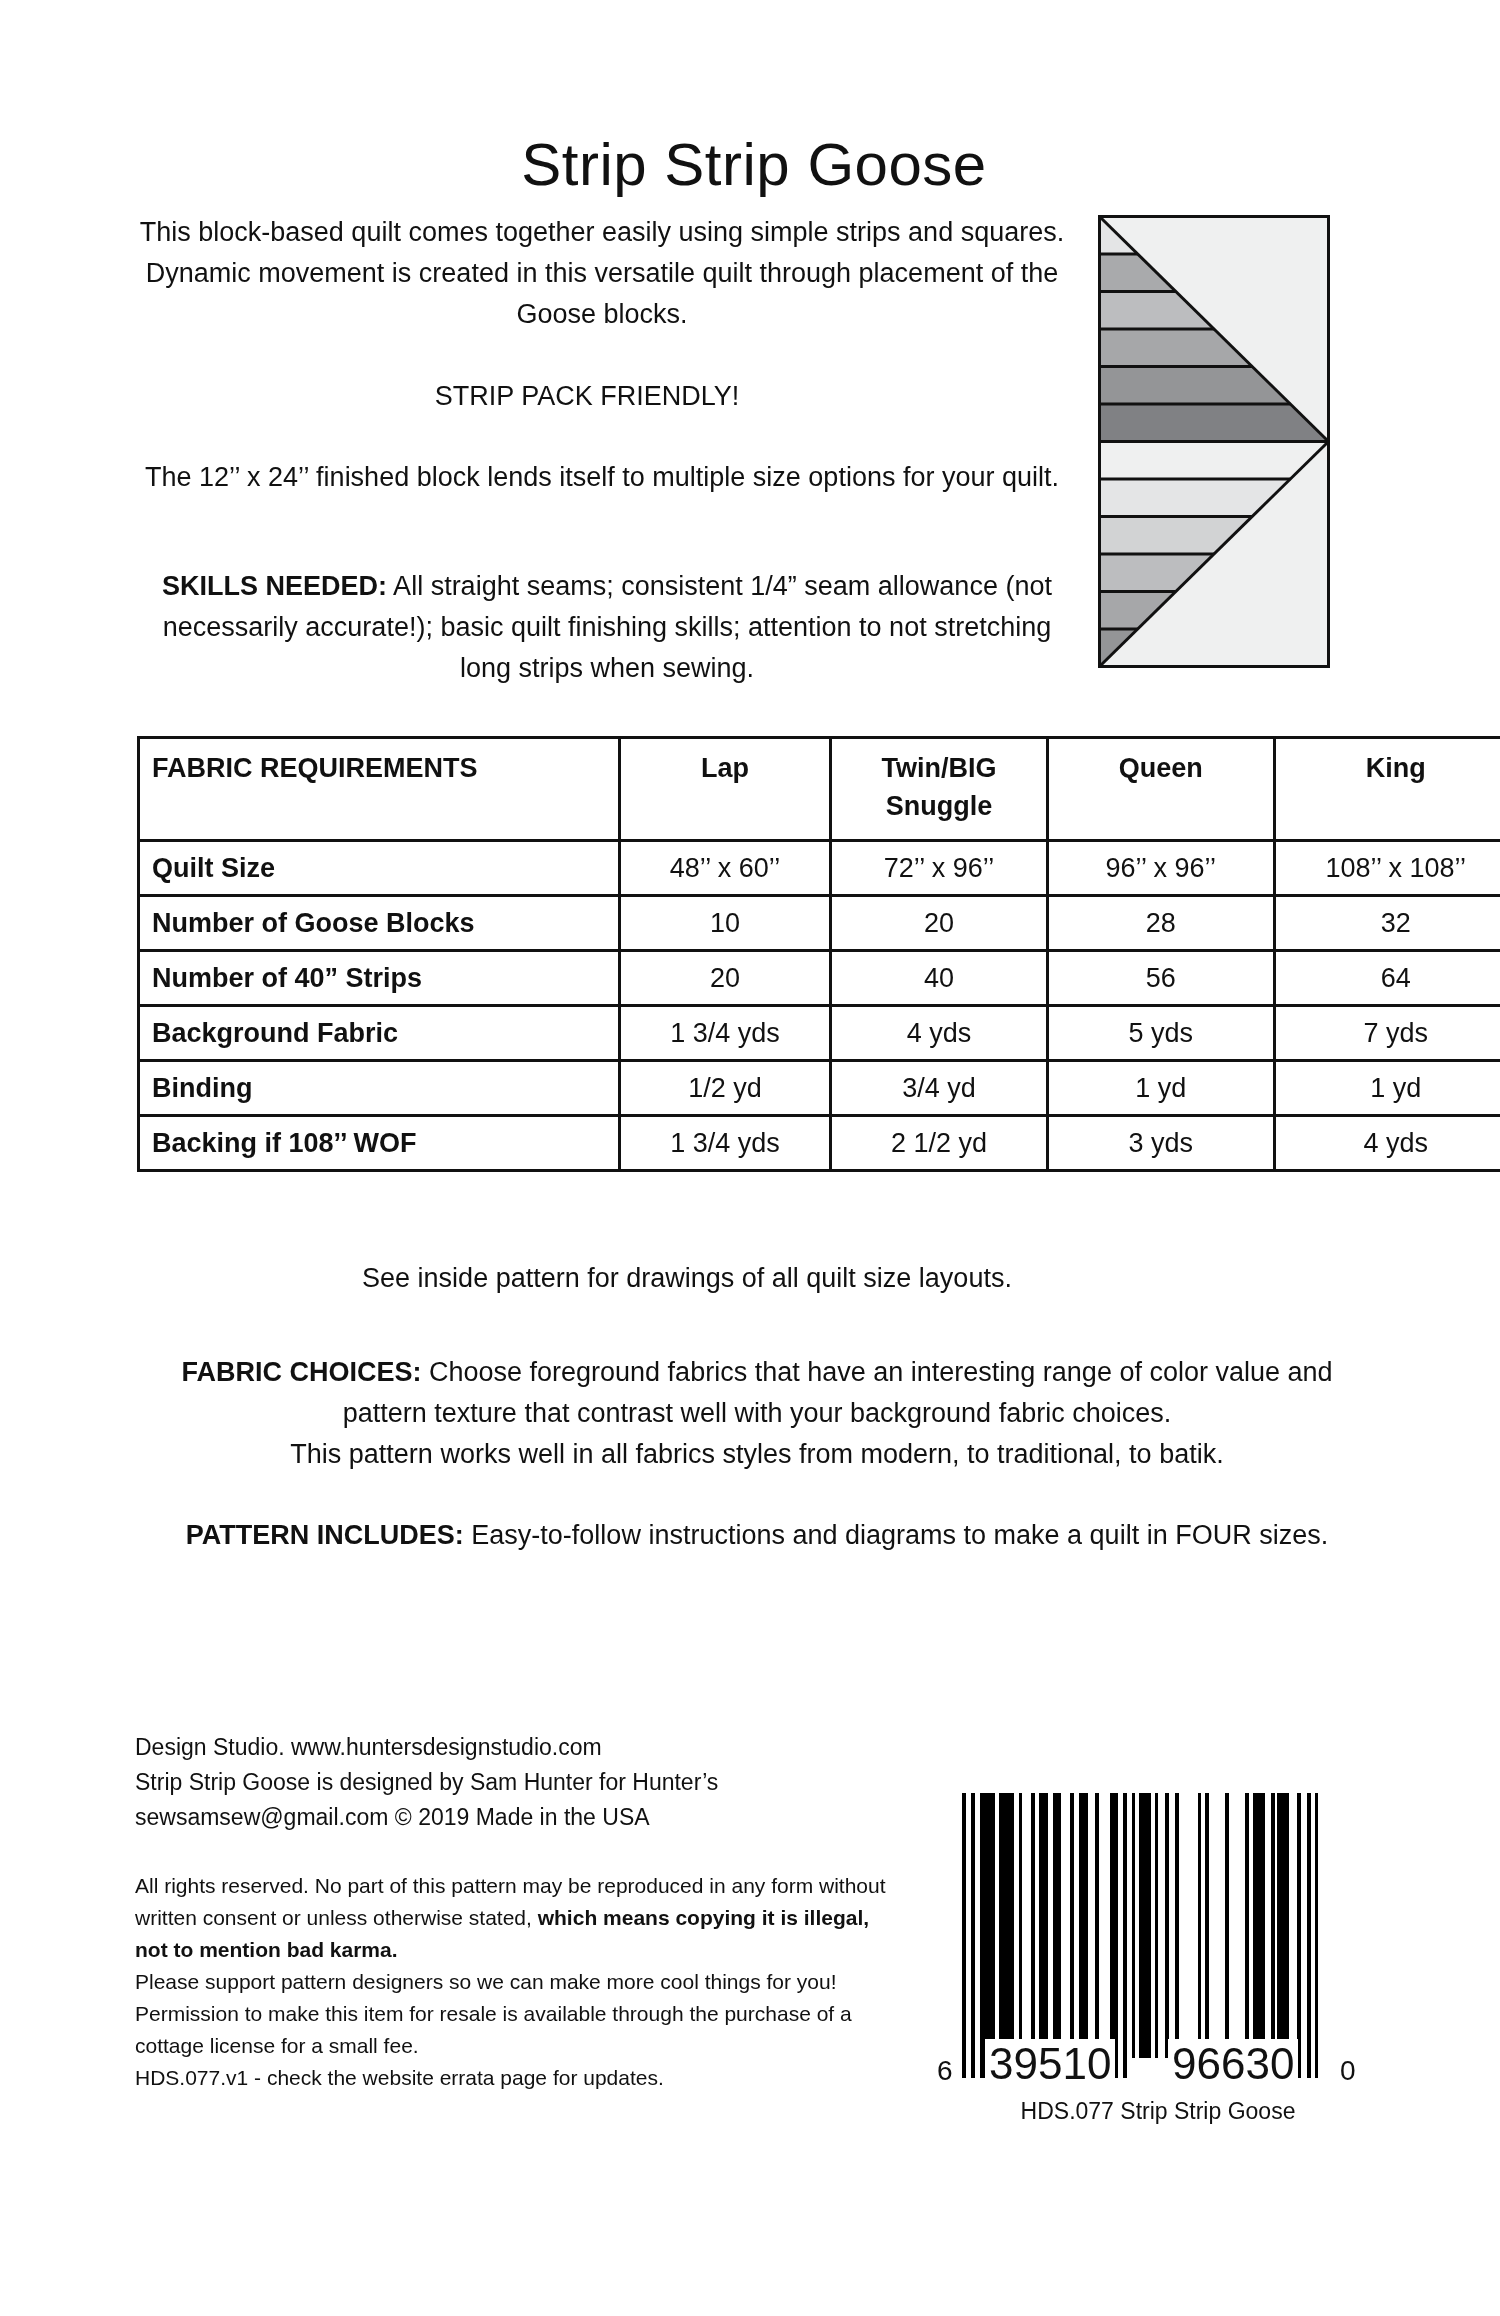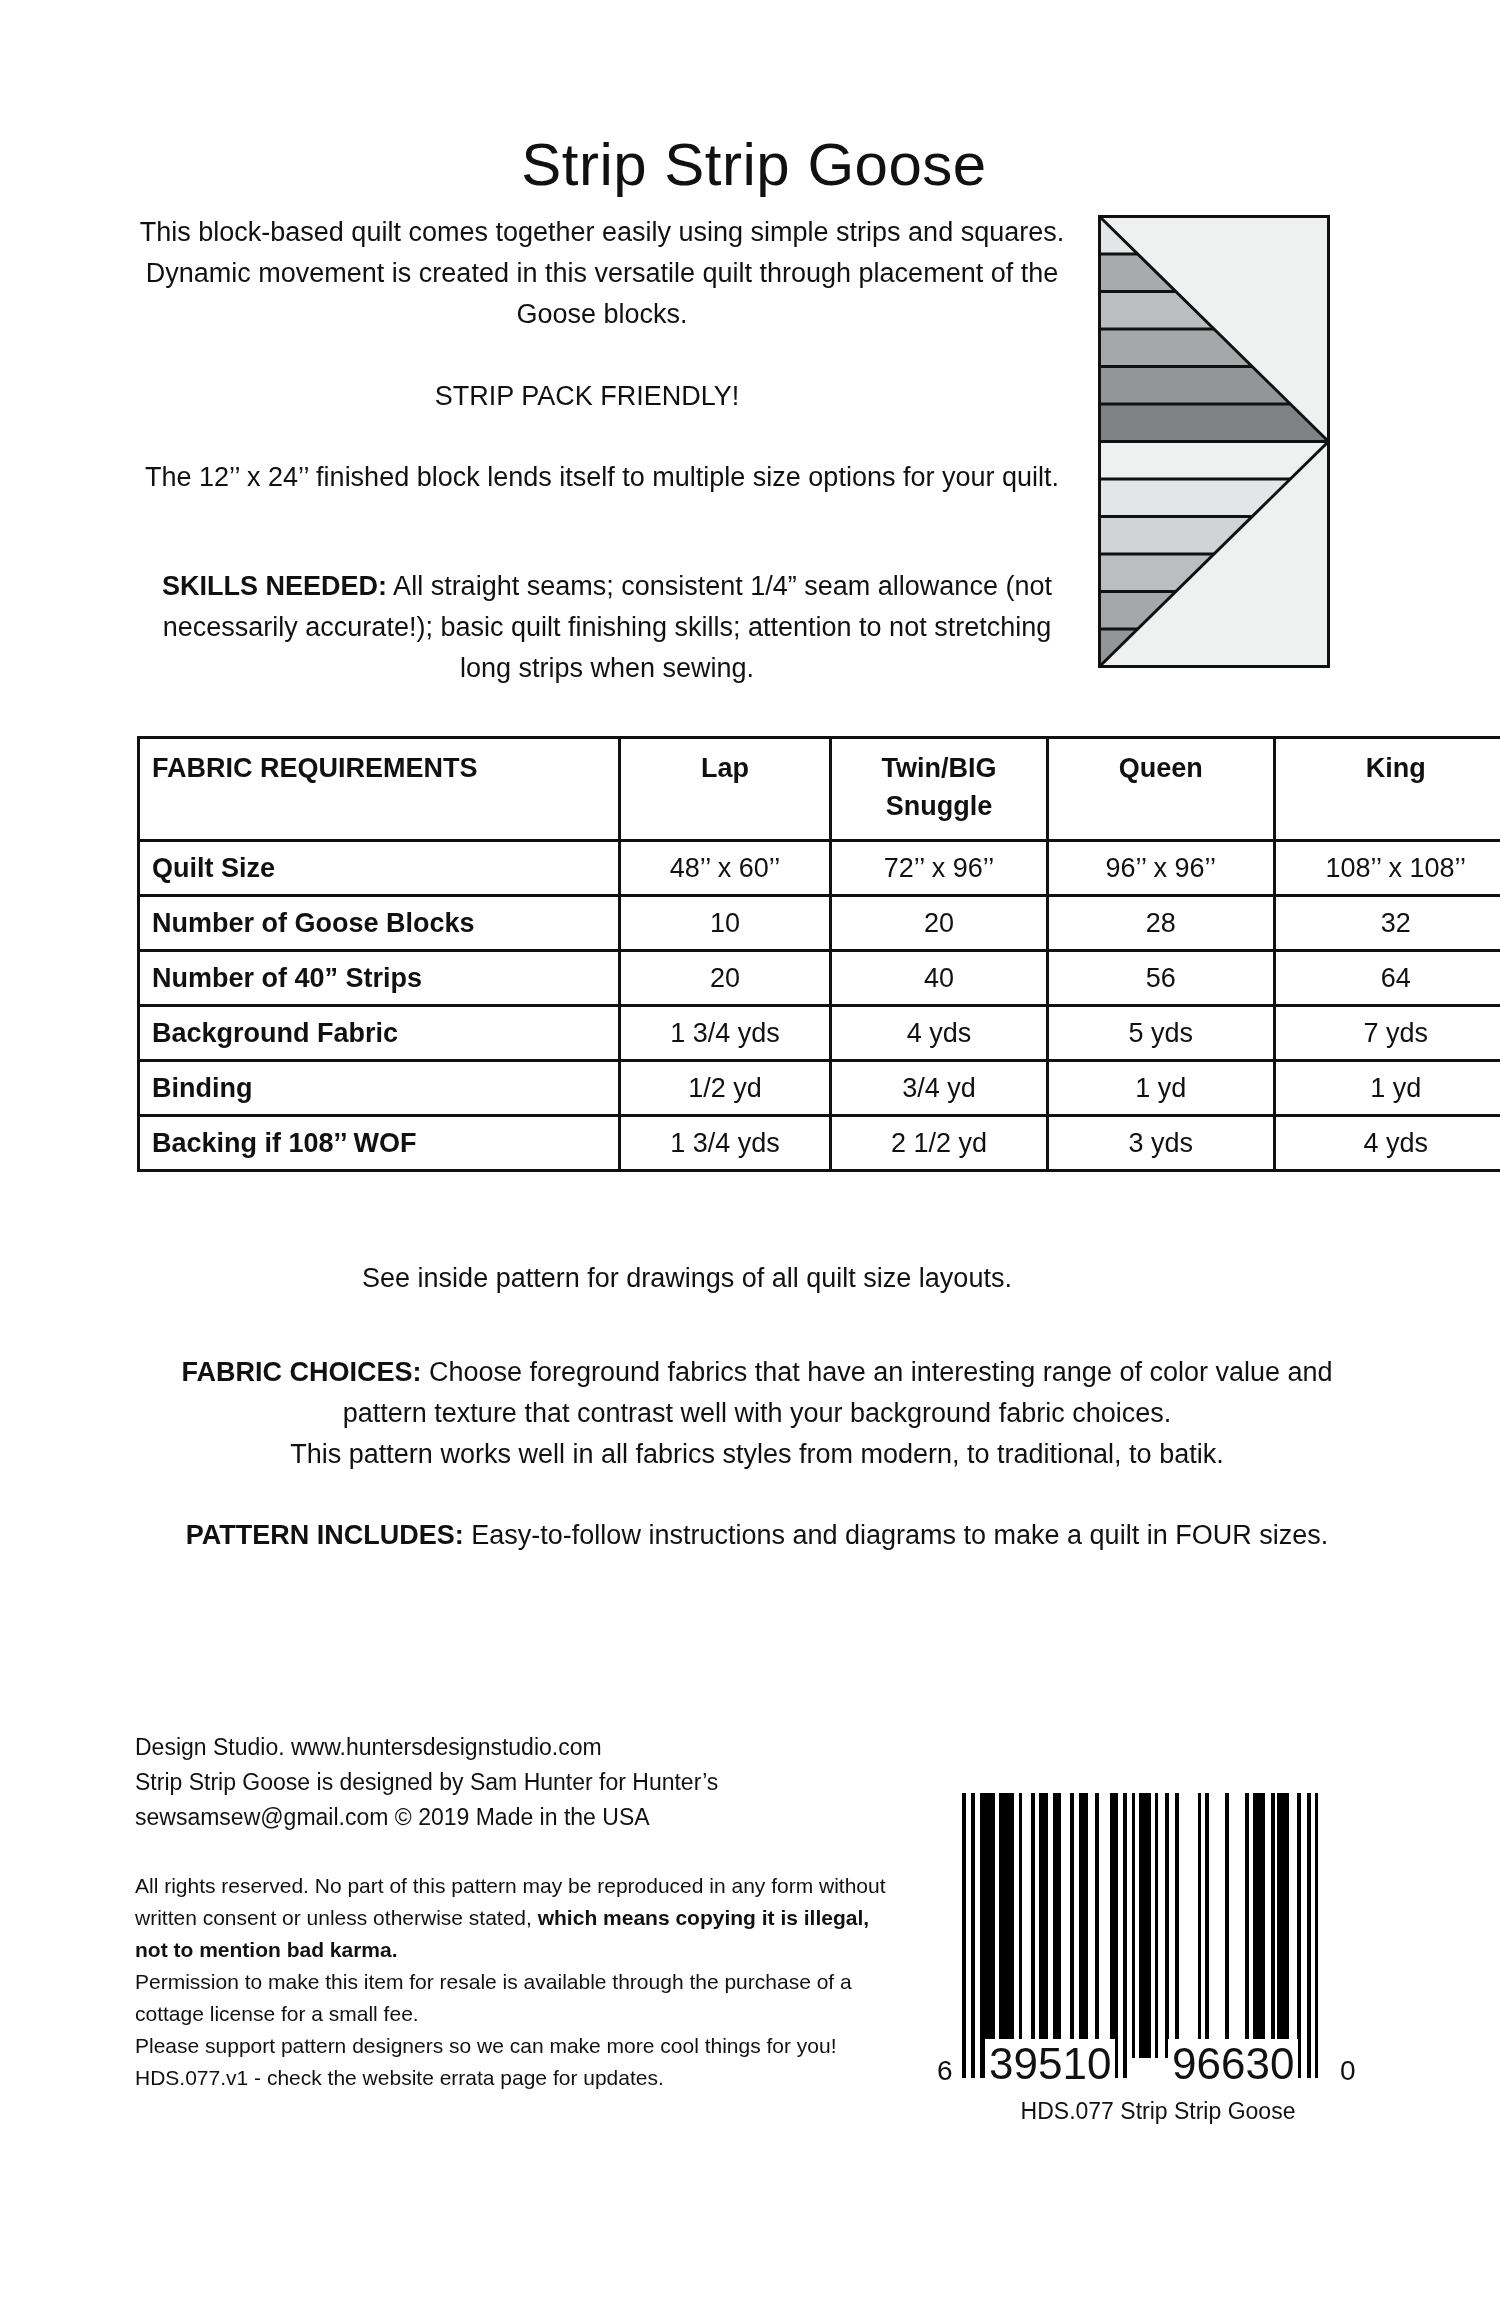--- a/index.html
+++ b/index.html
@@ -165,22 +165,22 @@
 <p class="abs p includes"><b>PATTERN INCLUDES:</b><span> Easy-to-follow instructions and diagrams to make a quilt in FOUR sizes.</span></p>
 
 <div class="abs credits">
   <div>Design Studio. www.huntersdesignstudio.com</div>
   <div>Strip Strip Goose is designed by Sam Hunter for Hunter’s</div>
   <div>sewsamsew@gmail.com © 2019  Made in the USA</div>
 </div>
 
 <div class="abs rights">
   <div><span>All rights reserved. No part of this pattern may be reproduced in any form without written consent or unless otherwise stated, </span><b>which means copying it is illegal, not to mention bad karma.</b></div>
+  <div>Please support pattern designers so we can make more cool things for you!</div>
   <div>Permission to make this item for resale is available through the purchase of a cottage license for a small fee.</div>
-  <div>Please support pattern designers so we can make more cool things for you!</div>
   <div>HDS.077.v1 - check the website errata page for updates.</div>
 </div>
 
 <svg class="abs barcode" viewBox="0 0 440 370" xmlns="http://www.w3.org/2000/svg">
   <g fill="#000">
 
     <rect x="27" y="43" width="4" height="285"></rect>
     <rect x="36" y="43" width="4" height="285"></rect>
     <rect x="45" y="43" width="15" height="285"></rect>
     <rect x="64" y="43" width="15" height="265"></rect>

